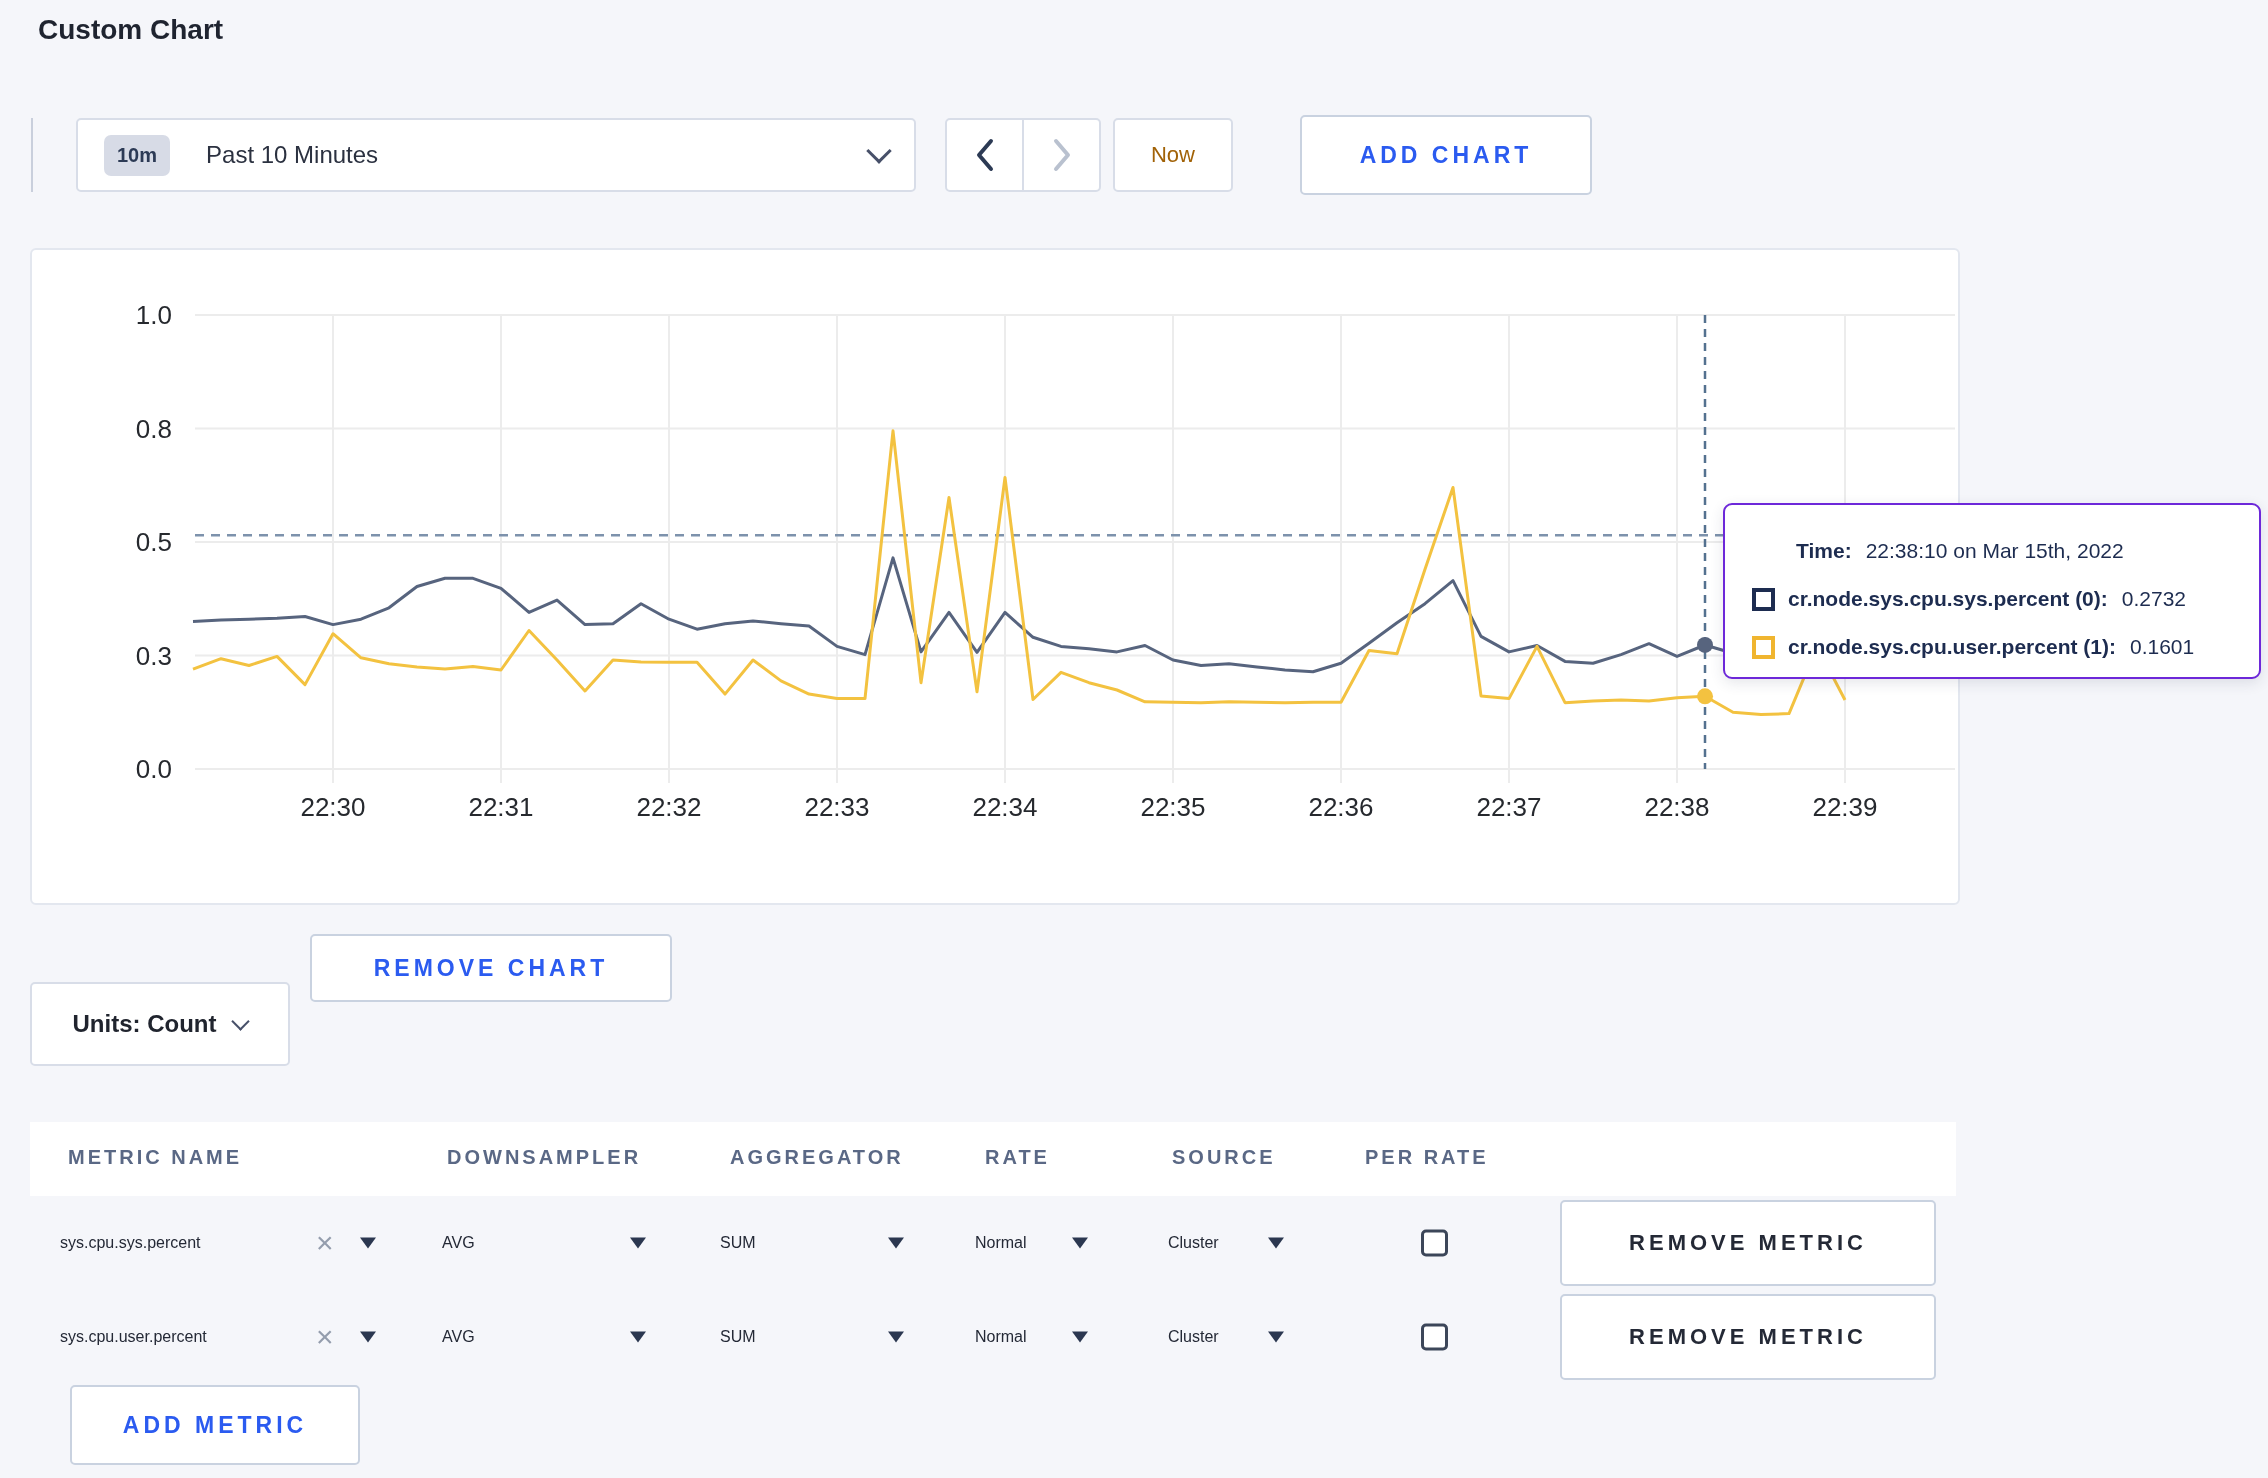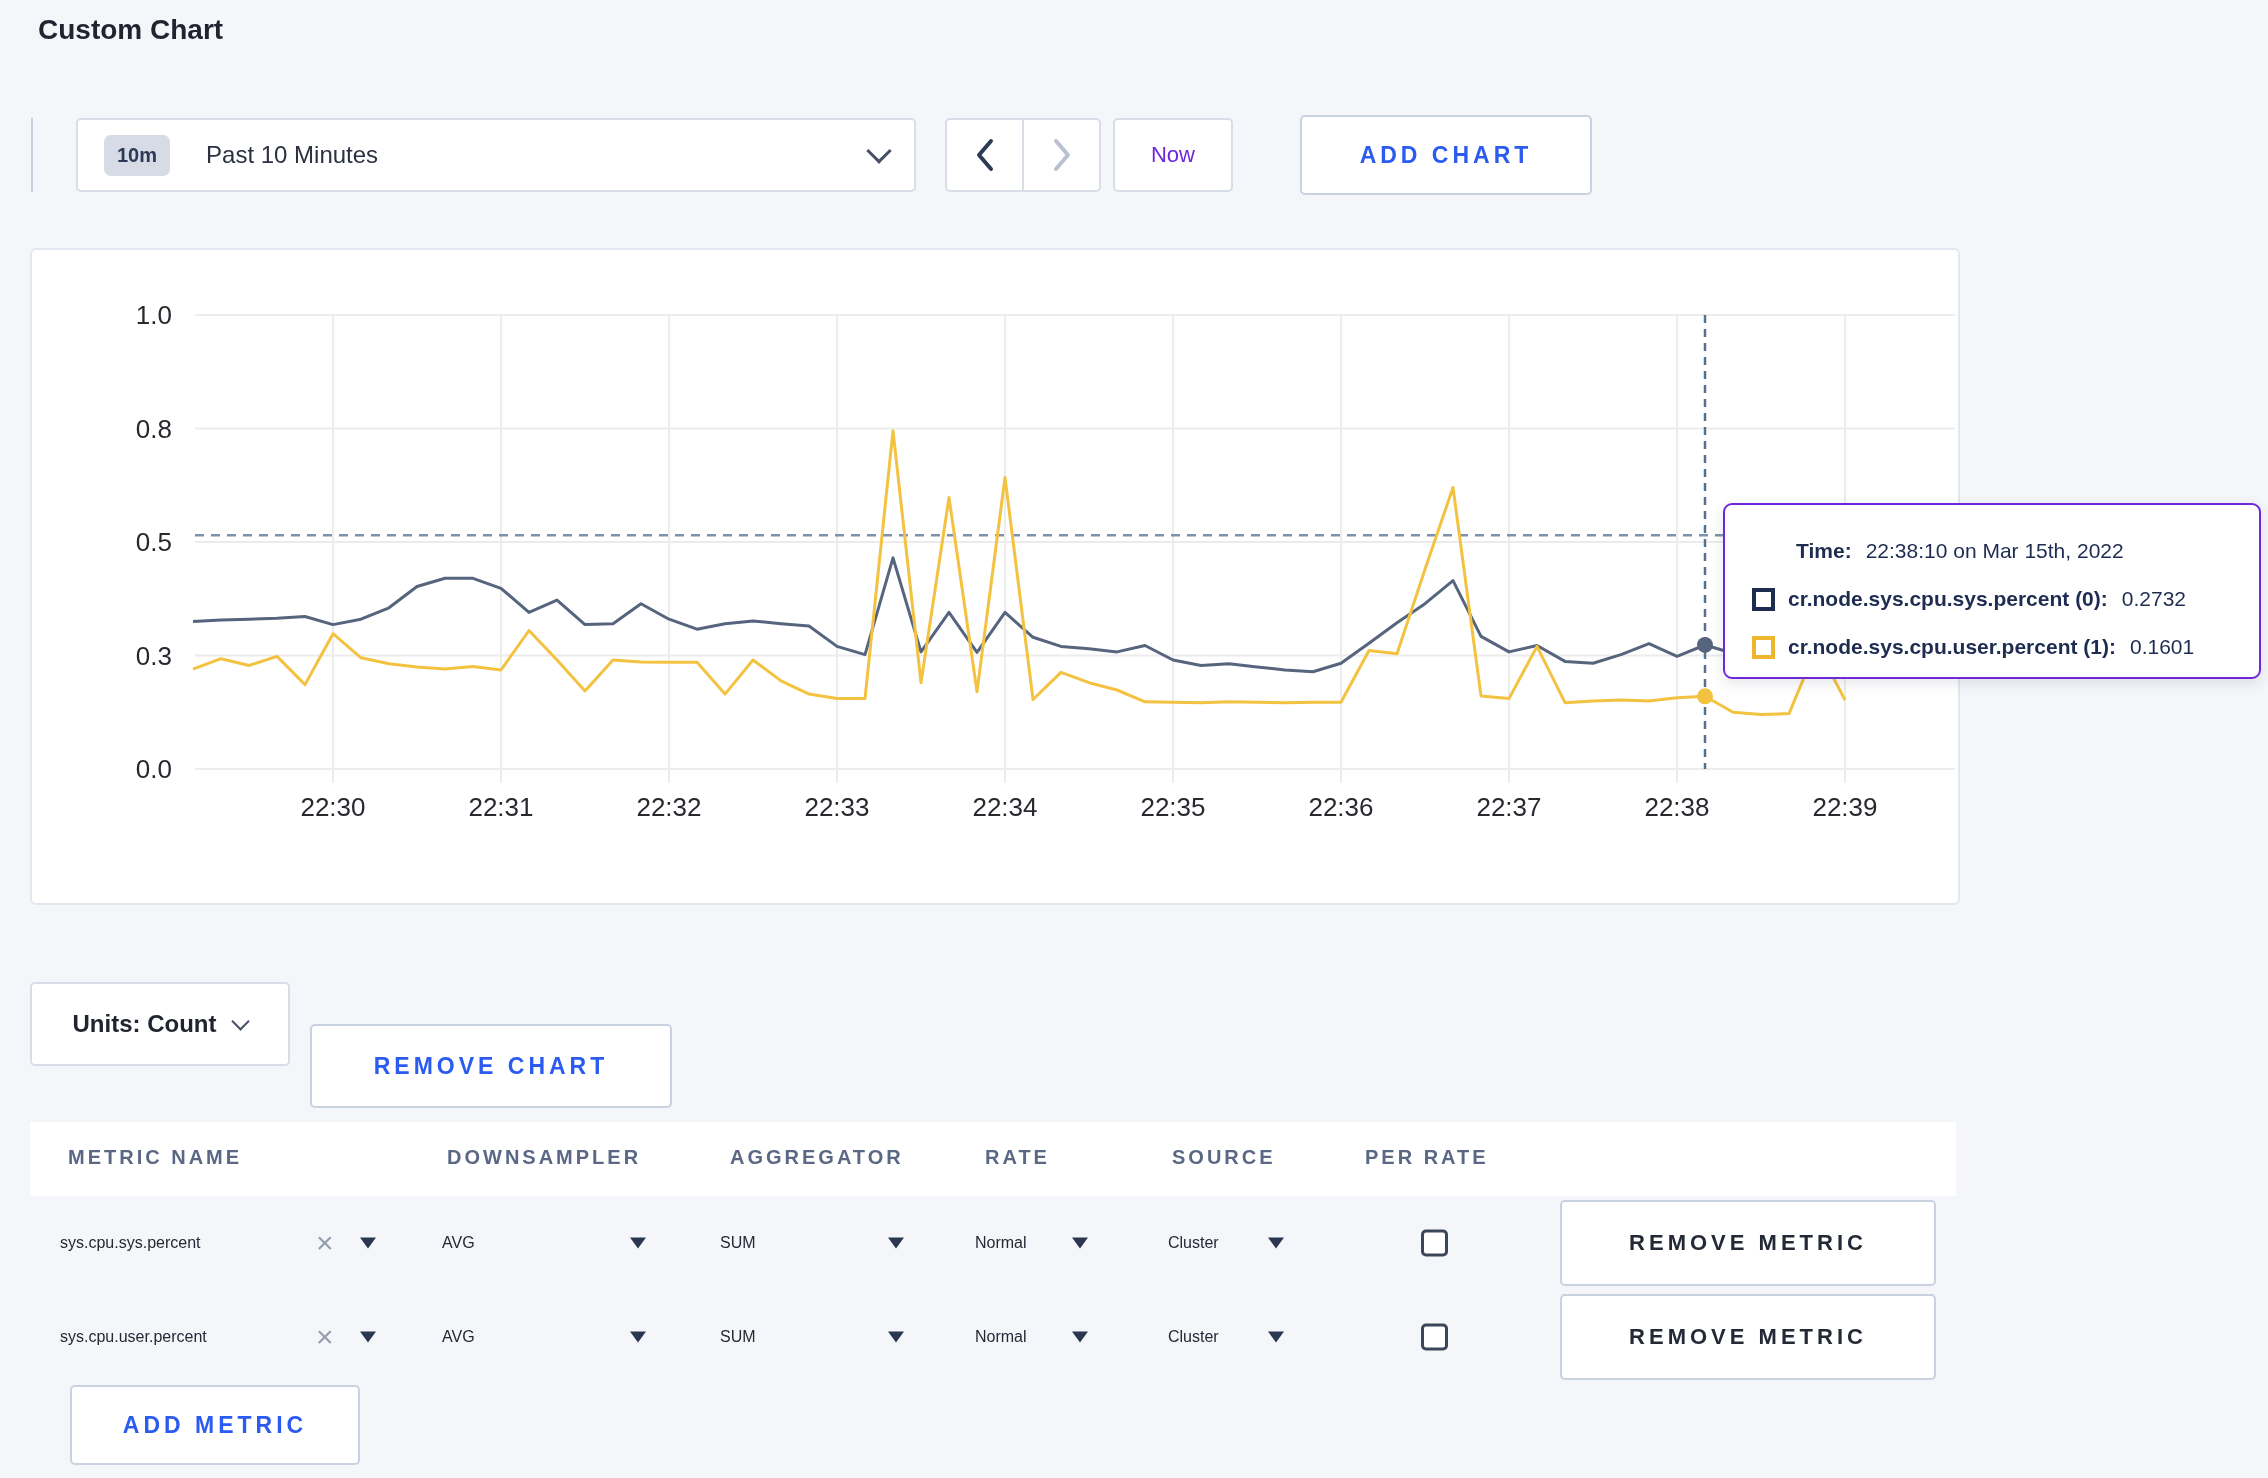--- a/index.html
+++ b/index.html
@@ -11,37 +11,37 @@
   
   .left-rule{left:31px;top:118px;width:2px;height:74px;background:#c9cfdc;}
   .ctl{box-sizing:border-box;background:#fff;border:2px solid #d8dde8;border-radius:5px;display:flex;align-items:center;}
   .time-dd{left:76px;top:118px;width:840px;height:74px;padding:0 26px;cursor:pointer;}
   .badge{background:#d7dbe6;color:#2c3a55;font-weight:bold;font-size:20px;border-radius:7px;padding:9px 13px;}
   .time-dd .lbl{margin-left:36px;font-size:24px;color:#2b3140;}
   .chev{width:15px;height:15px;border-right:3px solid #475069;border-bottom:3px solid #475069;transform:rotate(45deg);margin-left:auto;margin-top:-8px;}
   .navgrp{left:945px;top:118px;width:156px;height:74px;padding:0;}
   .navgrp .half{flex:1;height:100%;display:flex;align-items:center;justify-content:center;cursor:pointer;}
   .navgrp .div{width:2px;height:100%;background:#d8dde8;}
-  .now-btn{left:1113px;top:118px;width:120px;height:74px;justify-content:center;color:#6d28d9;font-size:22px;cursor:default;}
+  .now-btn{left:1113px;top:118px;width:120px;height:74px;justify-content:center;color:#a16207;font-size:22px;cursor:default;}
   .blue-btn{box-sizing:border-box;background:#fff;border:2px solid #c9d2e0;border-radius:5px;display:flex;align-items:center;justify-content:center;color:#2b5bf0;font-weight:600;letter-spacing:4px;cursor:pointer;}
   .add-chart{left:1300px;top:115px;width:292px;height:80px;font-size:23px;}
   
   .chart-card{left:30px;top:248px;width:1930px;height:657px;background:#fff;border:2px solid #e3e7ef;border-radius:6px;box-sizing:border-box;}
   .chart-svg{left:30px;top:248px;}
   
   .tooltip{left:1723px;top:503px;width:538px;height:176px;background:#fff;border:2px solid #6d28d9;border-radius:9px;box-shadow:0 4px 14px rgba(40,50,80,.12);box-sizing:border-box;padding:22px 0 0 27px;color:#1d2c50;font-size:21px;}
   .tt-row{display:flex;align-items:center;height:48px;}
   .tt-sq{width:15px;height:15px;border:4px solid #1d2c50;margin-right:13px;flex:none;}
   .tt-name{font-weight:bold;}
   .tt-val{margin-left:14px;}
   .tt-time-label{font-weight:bold;margin-left:44px;}
   
   .units-dd{left:30px;top:982px;width:260px;height:84px;justify-content:center;font-size:24px;font-weight:bold;color:#20242e;cursor:pointer;}
   .units-dd .chev{width:11px;height:11px;border-width:2px;margin-left:18px;margin-top:-5px;}
-  .remove-chart{left:310px;top:1024px;width:362px;height:84px;font-size:23px;}
+  .remove-chart{left:310px;top:934px;width:362px;height:68px;font-size:23px;}
   
   .tbl-head{left:30px;top:1122px;width:1926px;height:74px;background:#fff;}
   .th{position:absolute;top:24px;font-size:20px;font-weight:600;letter-spacing:3px;color:#5a6885;white-space:nowrap;}
   .row{left:30px;width:1926px;height:94px;}
   .cell{position:absolute;top:50%;transform:translateY(-50%);font-size:16px;color:#242936;white-space:nowrap;}
   .xclose{color:#949dad;font-size:30px;line-height:1;cursor:pointer;}
   .caret{width:0;height:0;border-left:8px solid transparent;border-right:8px solid transparent;border-top:11px solid #2b3750;cursor:pointer;}
   .checkbox{box-sizing:border-box;width:27px;height:27px;border:3px solid #3c4659;border-radius:5px;background:#fff;cursor:pointer;}
   .rm-btn{position:absolute;left:1530px;width:376px;height:86px;font-size:22px;}
   .add-metric{left:70px;top:1385px;width:290px;height:80px;font-size:23px;}

